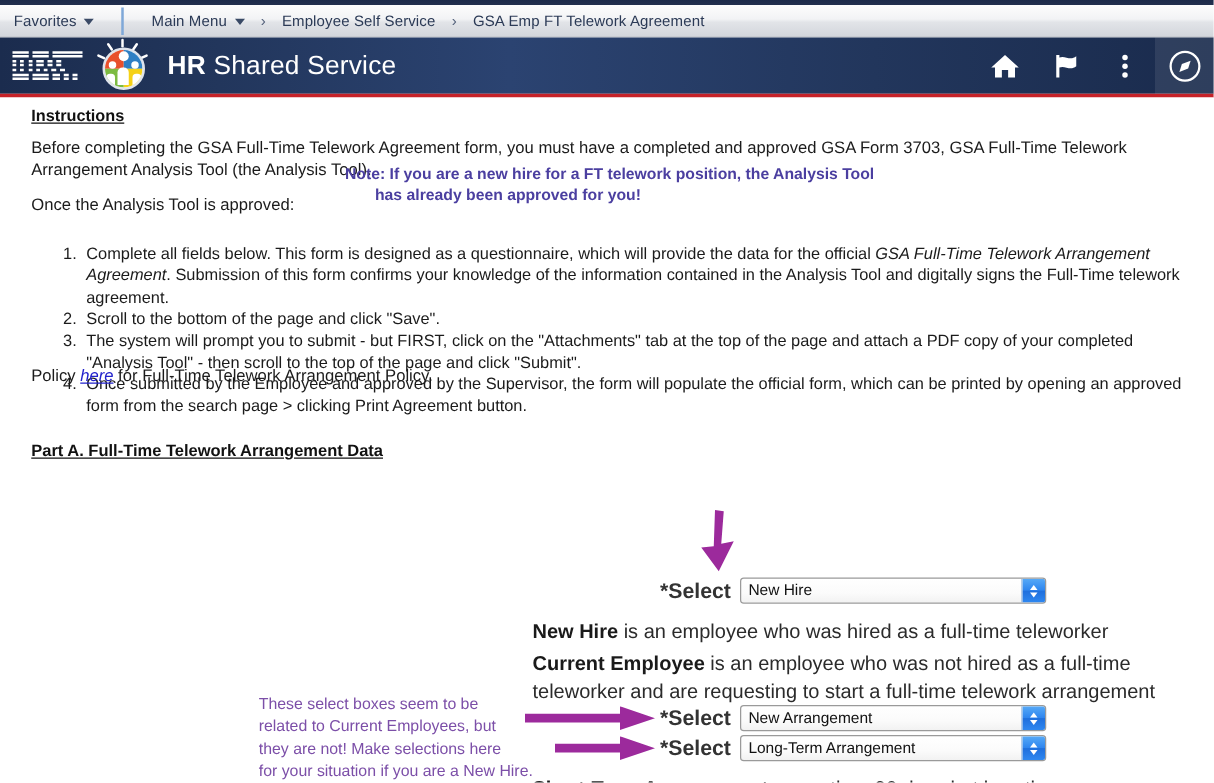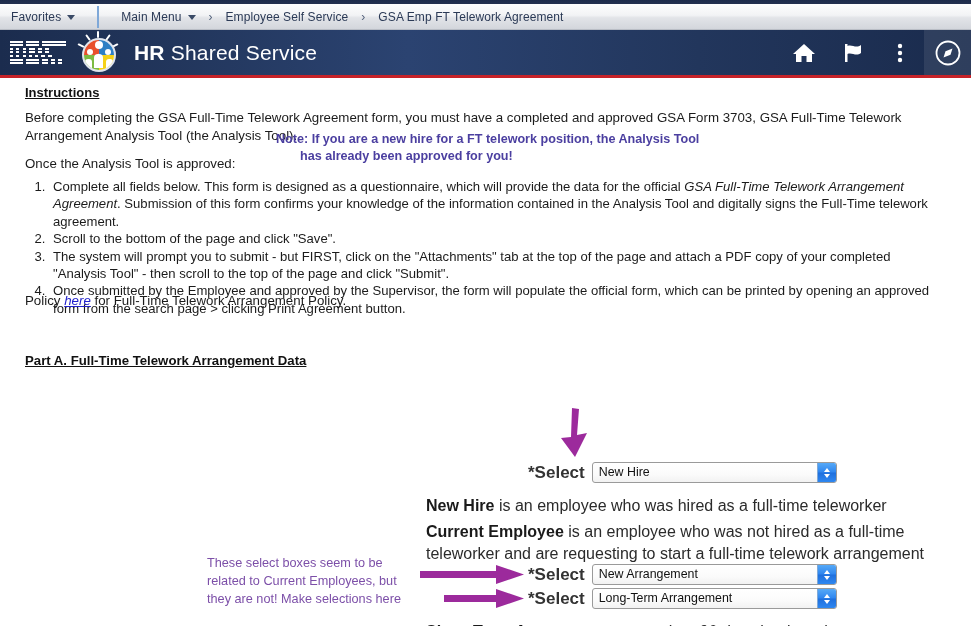--- a/index.html
+++ b/index.html
@@ -172,21 +172,21 @@
     position: absolute;
     left: 25px; top: 78px;
     font-size: 13.3px;
     color: #1b1b1b;
   }
 
   #steps {
     position: absolute;
     left: 25px; top: 100px;
     width: 920px;
-    margin: 0;
+    margin: 16px;
     padding-left: 24px;
     font-size: 13.1px;
     color: #1b1b1b;
     line-height: 1.33;
   }
   #steps li { margin-bottom: 0px; padding-left: 4px; }
   #steps li em { font-style: italic; }
 
   #policy-line {
     position: absolute;
@@ -523,20 +523,21 @@
   </div>
 
   <div class="defn" id="defn-current">
     <b>Current Employee</b><span> is an employee  who was not hired as a full-time teleworker and are requesting to start a full-time telework arrangement</span>
   </div>
 
   <div id="annot-text">
     <div>These select boxes seem to be</div>
     <div>related to Current Employees, but</div>
     <div>they are not! Make selections here</div>
+    <div>for your situation if you are a New Hire.</div>
   </div>
 
   <div class="arrow-right-1">
     <svg width="108" height="20" viewBox="0 0 108 20">
       <path d="M0 6 L76 6 L76 0 L104 9.5 L76 19 L76 13 L0 13 Z" fill="#9c2a9c"></path>
     </svg>
   </div>
   <div class="arrow-right-2">
     <svg width="84" height="20" viewBox="0 0 84 20">
       <path d="M0 6 L52 6 L52 0 L80 9.5 L52 19 L52 13 L0 13 Z" fill="#9c2a9c"></path>

